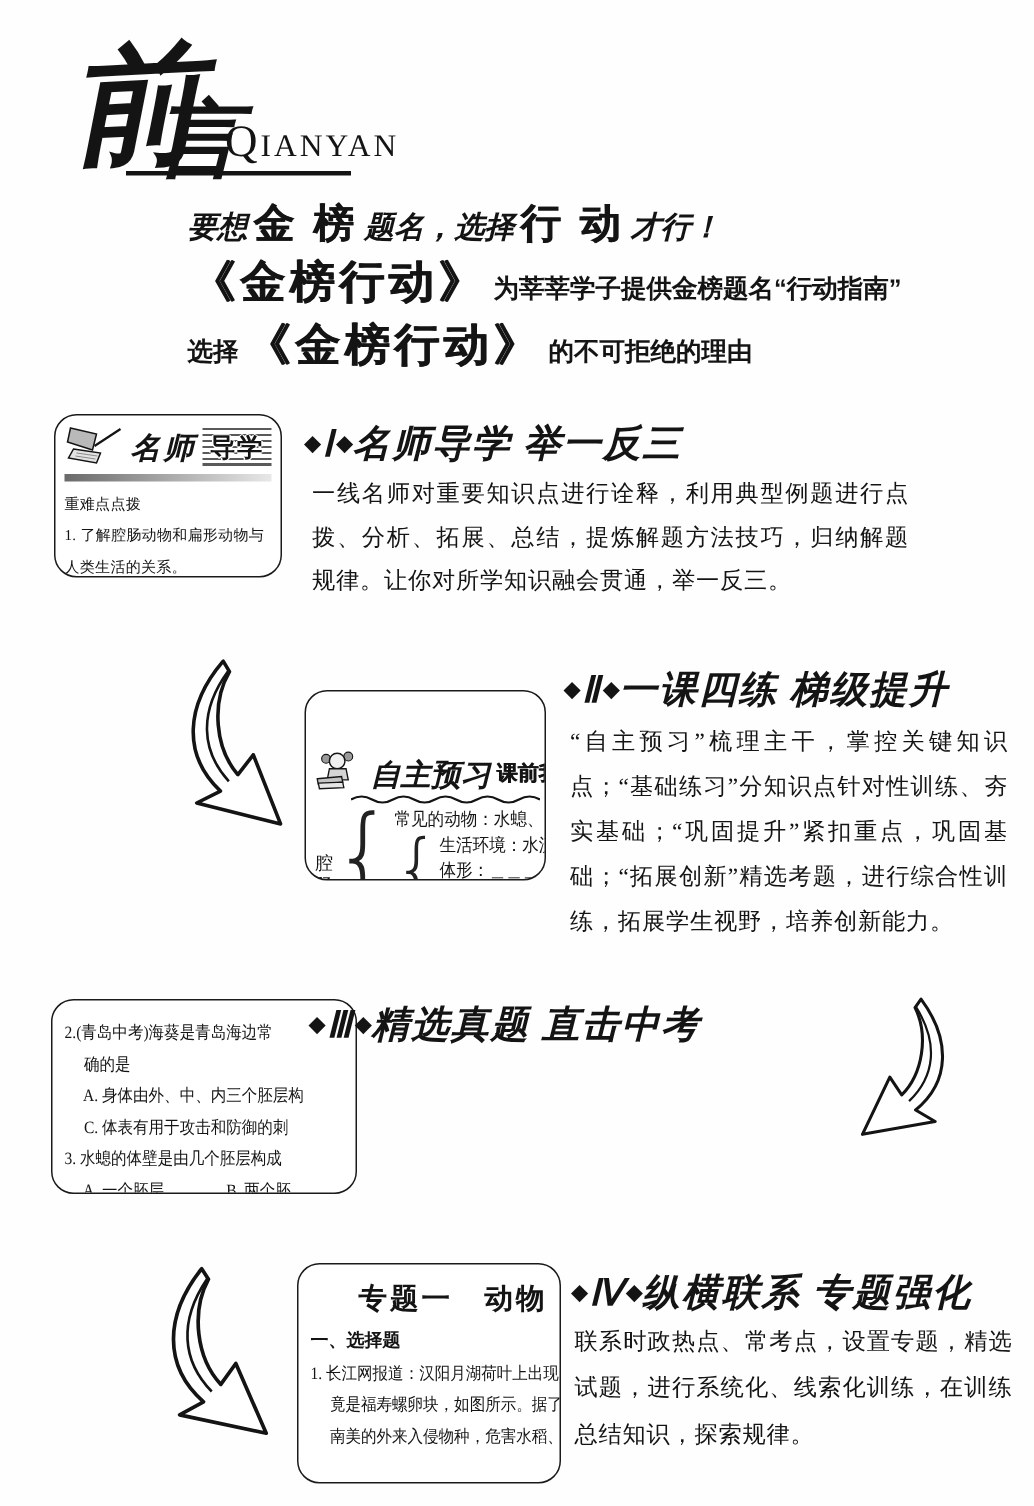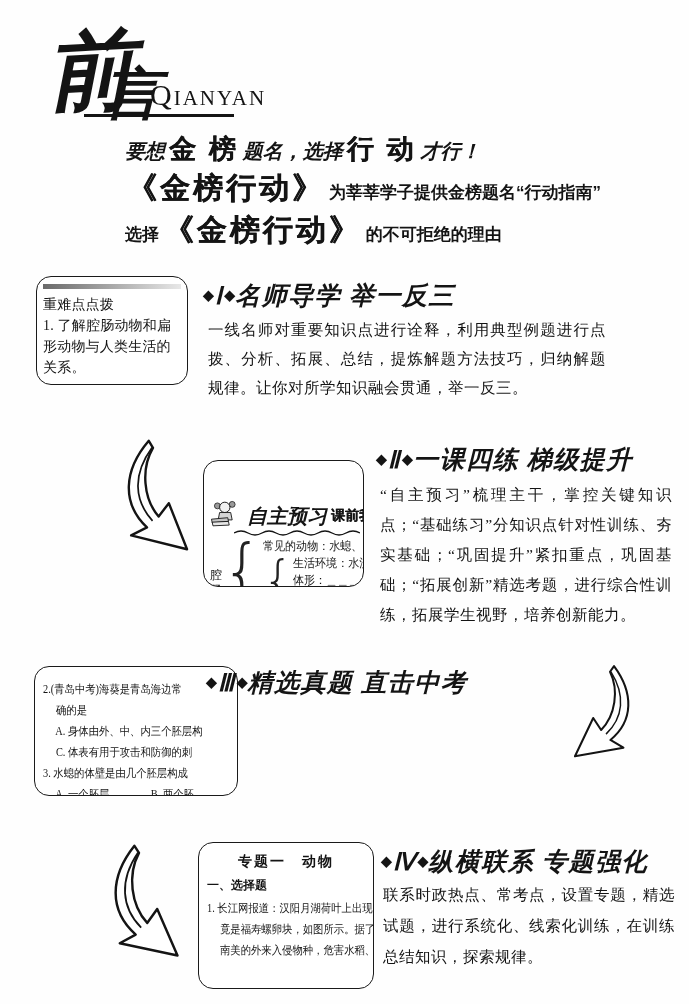--- a/index.html
+++ b/index.html
@@ -50,21 +50,21 @@
   .box1 { left:36px; top:276px; width:152px; height:109px; padding:5px 6px; }
   .box1-header { display:flex; align-items:center; height:32px; }
   .mingshi-label { font-size:20px; font-weight:900; font-style:italic; margin-left:4px;
                    letter-spacing:2px; white-space:nowrap; }
   .daoxue-chip { margin-left:auto; font-size:17px; font-weight:900; padding:2px 5px;
                  background:repeating-linear-gradient(180deg,#5a5a5a 0 1.5px,#fff 1.5px 4px);
                  text-shadow:-1px 0 #fff,1px 0 #fff,0 -1px #fff,0 1px #fff;
                  letter-spacing:1px; white-space:nowrap; }
   .grad-bar { height:5px; background:linear-gradient(to right,#6a6a6a,#e8e8e8);
               margin:2px 0 5px; }
-  .box1-line { font-size:14px; line-height:21px; letter-spacing:0.2px; }
+  .box1-line { font-size:10px; line-height:21px; letter-spacing:0.2px; }
 
   
   .box2 { left:203px; top:460px; width:161px; height:127px; padding:4px 6px; }
   .box2-header { display:flex; align-items:center; height:30px;margin-top:36px; }
   .yuxi-label { font-size:20px; font-weight:900; font-style:italic; margin-left:3px;
                 white-space:nowrap; }
   .keqianwo { font-size:14px; font-weight:900; margin-left:4px; white-space:nowrap;
               text-shadow:0.5px 0 currentColor; }
   .b2-wave { display:block; margin:-2px 0 1px 24px; }
   .b2-content { display:flex; align-items:center; font-size:12px; line-height:17px; }
@@ -77,21 +77,21 @@
   .b2-line1 { white-space:pre; transform:scaleX(0.92); transform-origin:left; }
   .b2-subrow { display:flex; align-items:center; }
   .b2-subs div { white-space:pre; transform:scaleX(0.92); transform-origin:left; }
 
   
   .box3 { left:34px; top:666px; width:204px; height:130px; padding:12px 8px; }
   .box3 div { font-size:11.5px; line-height:21px; }
 
   
   .box4 { left:198px; top:842px; width:176px; height:147px; padding:8px 8px; }
-  .box4-title { font-size:14px; font-weight:900; text-align:center;
+  .box4-title { font-size:19px; font-weight:900; text-align:right;
                 font-family:"Liberation Sans", sans-serif; letter-spacing:2px;
                 margin:2px 0 6px; }
   .box4-sub { font-size:12px; font-weight:900; font-family:"Liberation Sans", sans-serif;
               margin-bottom:4px; white-space:pre; }
   .box4 .qline { font-size:11.5px; line-height:21px; }
 
   
   .h1 { left:203px; top:279px; }
   .b1 { left:208px; top:315px; width:398px; }
   .h2 { left:376px; top:443px; }
@@ -131,20 +131,32 @@
     <span class="brush brush-lg">《金榜行动》</span>
     <span class="hei"> 为莘莘学子提供金榜题名“行动指南”</span>
   </div>
   <div class="abs slogan slogan-3">
     <span class="hei">选择 </span>
     <span class="brush brush-lg">《金榜行动》</span>
     <span class="hei"> 的不可拒绝的理由</span>
   </div>
 
   <div class="abs rbox box1">
+    <div class="box1-header">
+      <span>
+        <svg width="40" height="30" viewBox="0 0 60 44">
+          <path d="M6,6 L32,12 L28,28 L3,20 Z" fill="#b9b9b9" stroke="#141414" stroke-width="1.5"></path>
+          <path d="M9,27 L36,31 L32,41 L4,36 Z" fill="#e2e2e2" stroke="#141414" stroke-width="1.5"></path>
+          <path d="M12,31 L33,34 M11,34 L31,37" stroke="#8a8a8a" stroke-width="1"></path>
+          <path d="M30,24 L56,7" stroke="#141414" stroke-width="2.2"></path>
+        </svg>
+      </span>
+      <span class="mingshi-label">名师</span>
+      <span class="daoxue-chip">导学</span>
+    </div>
     <div class="grad-bar"></div>
     <div class="box1-line">重难点点拨</div>
     <div class="box1-line">1. 了解腔肠动物和扁形动物与人类生活的关系。</div>
   </div>
 
   <div class="abs sec-heading h1">
     <span class="diamond">◆</span><span class="roman">Ⅰ</span><span class="diamond">◆</span><span>名师导学 举一反三</span>
   </div>
   <div class="abs sec-body b1">一线名师对重要知识点进行诠释，利用典型例题进行点拨、分析、拓展、总结，提炼解题方法技巧，归纳解题规律。让你对所学知识融会贯通，举一反三。</div>
 

